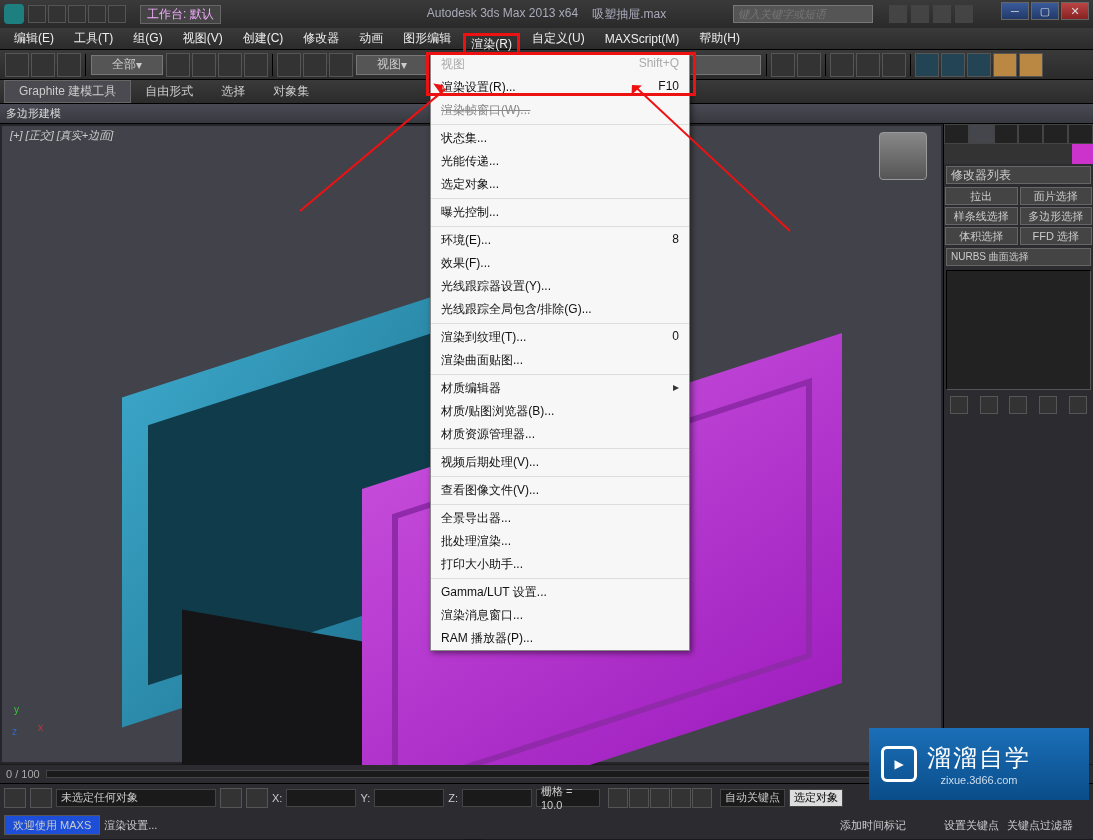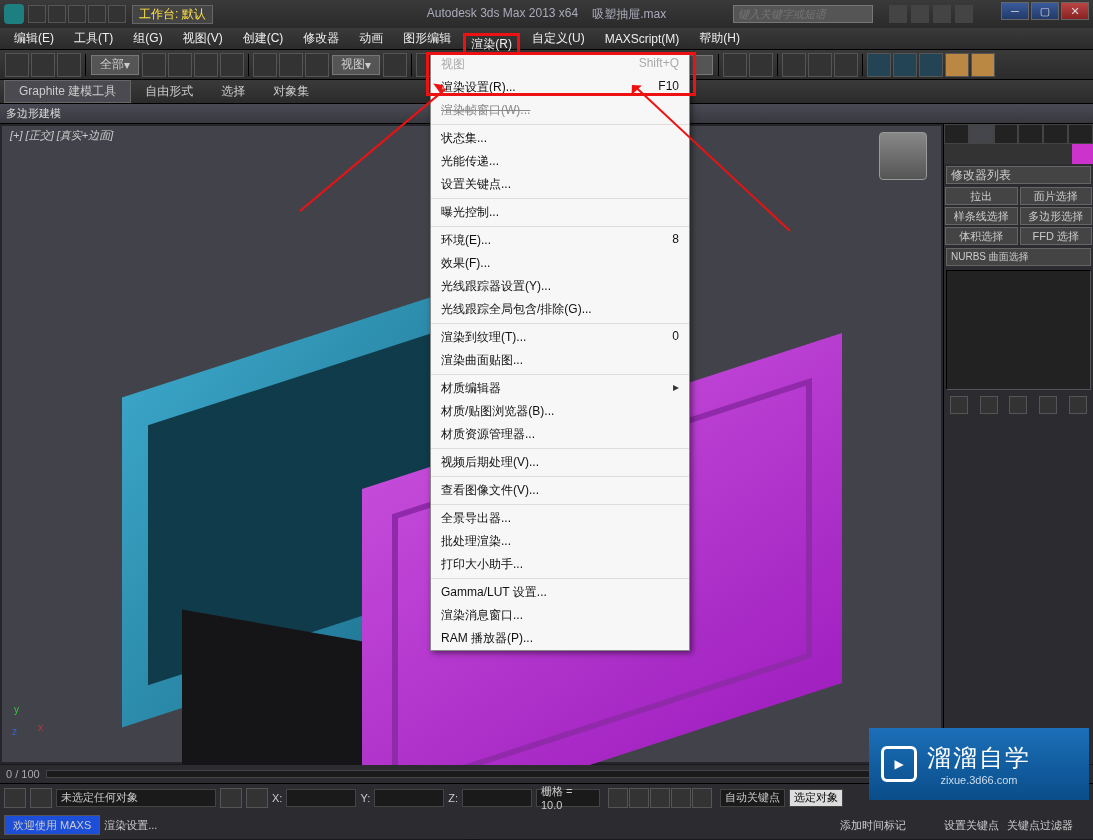--- a/index.html
+++ b/index.html
@@ -3,38 +3,38 @@
 <meta charset="utf-8">
 <style>
 * { margin: 0; padding: 0; box-sizing: border-box; font-family: "Microsoft YaHei", Arial, sans-serif; }
 body { background: #1a1a1a; width: 1093px; height: 840px; overflow: hidden; position: relative; color: #ccc; font-size: 12px; }
 
 
 .titlebar { height: 28px; background: linear-gradient(#3a3a3a,#2a2a2a); display:flex; align-items:center; padding:0 4px; position:relative; }
 .titlebar .logo { width:20px; height:20px; background:#1d7f7f; border-radius:4px; margin-right:4px; }
 .titlebar .qat { display:flex; gap:2px; }
 .titlebar .qat .qbt { width:18px;height:18px;background:#333;border:1px solid #555; }
-.titlebar .workspace { margin-left:6px; background:#444;border:1px solid #666;padding:0 6px;color:#fde047;display:flex;align-items:center; }
+.titlebar .workspace { margin-left:14px; background:#444;border:1px solid #666;padding:0 6px;color:#f0abfc;display:flex;align-items:center; }
 .titlebar .titletext { position:absolute; left:50%; transform:translateX(-50%); color:#aab; font-size:12px; display:flex; gap:14px; }
 .titlebar .searchbox { position:absolute; right:220px; width:140px; height:18px; background:#555; border:1px solid #777; color:#bbb; padding:0 4px; font-style:italic; font-size:11px; }
 .titlebar .winbtns { position:absolute; right:4px; top:2px; display:flex; gap:2px; }
 .titlebar .winbtns div { width:28px;height:18px;background:linear-gradient(#3a5a9a,#223a6a);border:1px solid #666;display:flex;align-items:center;justify-content:center;color:#ddd;font-size:11px; }
 .titlebar .winbtns .close { background:linear-gradient(#b44,#822); }
 .tbicons { position:absolute; right:120px; display:flex; gap:4px; }
 .tbicons div { width:18px;height:18px;background:#444; }
 
 
 .menubar { height:22px; background:linear-gradient(#3a3a3a,#2b2b2b); display:flex; align-items:center; padding:0 6px; gap:4px; border-bottom:1px solid #000; }
 .menubar .mitem { padding:2px 8px; color:#eee; cursor:pointer; position:relative; }
 .menubar .mitem.highlight { border:3px solid #e11; padding:0 5px;margin-top:12px; }
 
 
 .toolbar { height:30px; background:linear-gradient(#3a3a3a,#2b2b2b); display:flex; align-items:center; padding:0 4px; gap:0px; border-bottom:1px solid #000; }
 .toolbar .tbtn { width:24px;height:24px;background:#333;border:1px solid #555;margin:0 1px; }
-.toolbar .sel { background:#555;border:1px solid #777;color:#ccc;padding:0 8px;height:20px;margin:0 2px;display:flex;align-items:center;min-width:48px; }
+.toolbar .sel { background:#555;border:1px solid #777;color:#ccc;padding:0 20px;height:20px;margin:0 2px;display:flex;align-items:center;min-width:48px; }
 .toolbar .sep { width:1px;height:22px;background:#000;margin:0 3px; }
 
 
 .ribbon { height:24px; background:linear-gradient(#3a3a3a,#2b2b2b); display:flex; align-items:center; padding:0 4px; border-bottom:1px solid #000; }
 .ribbon .tab { padding:2px 14px; color:#ccc; }
 .ribbon .tab.active { background:#4a4a50; border:1px solid #666; }
 .subribbon { height:20px; background:linear-gradient(#4a4a55,#38383f); display:flex; align-items:center; padding:0 6px; color:#ddd; font-size:11px; border-bottom:1px solid #000; }
 
 
 .main { position:relative; height:640px; background:#25252b; display:flex; }
@@ -276,21 +276,21 @@
           <span>渲染帧窗口(W)...</span>
         </div>
         <div class="sep"></div>
         <div class="row">
           <span>状态集...</span>
         </div>
         <div class="row">
           <span>光能传递...</span>
         </div>
         <div class="row">
-          <span>设置关键点...</span>
+          <span>选定对象...</span>
         </div>
         <div class="sep"></div>
         <div class="row">
           <span>曝光控制...</span>
         </div>
         <div class="sep"></div>
         <div class="row">
           <span>环境(E)...</span>
           <span>8</span>
         </div>

